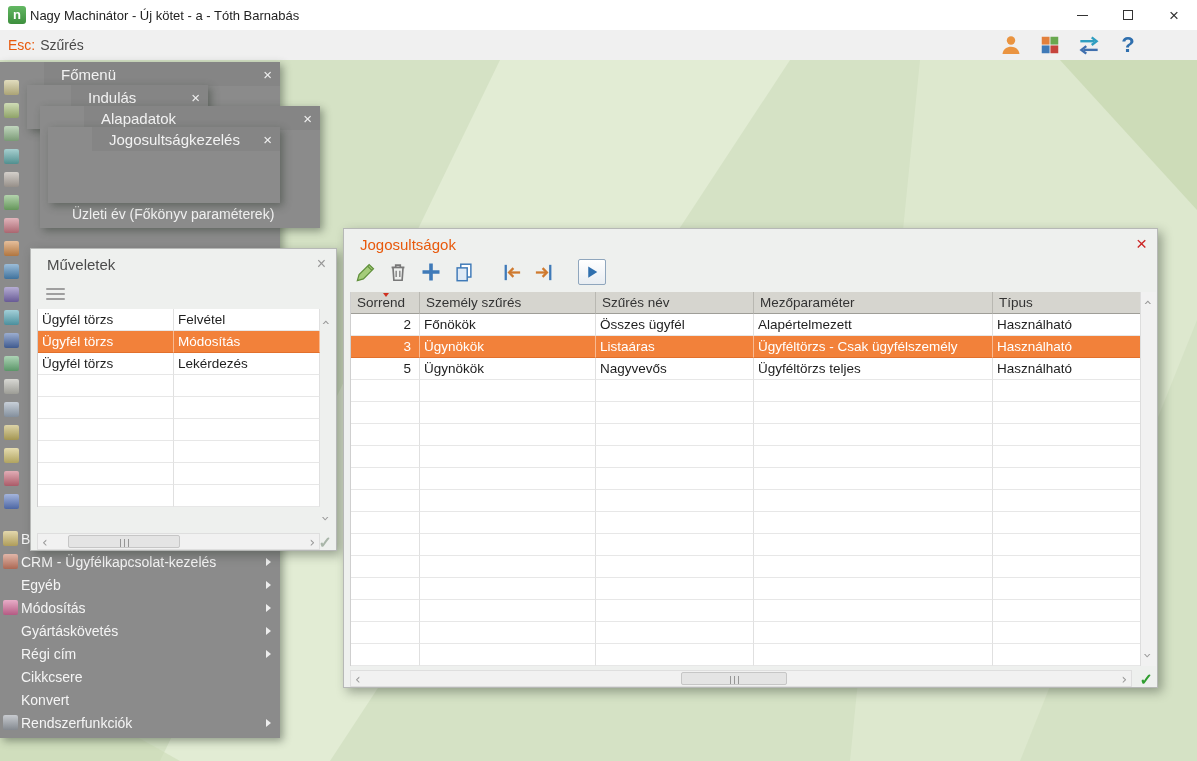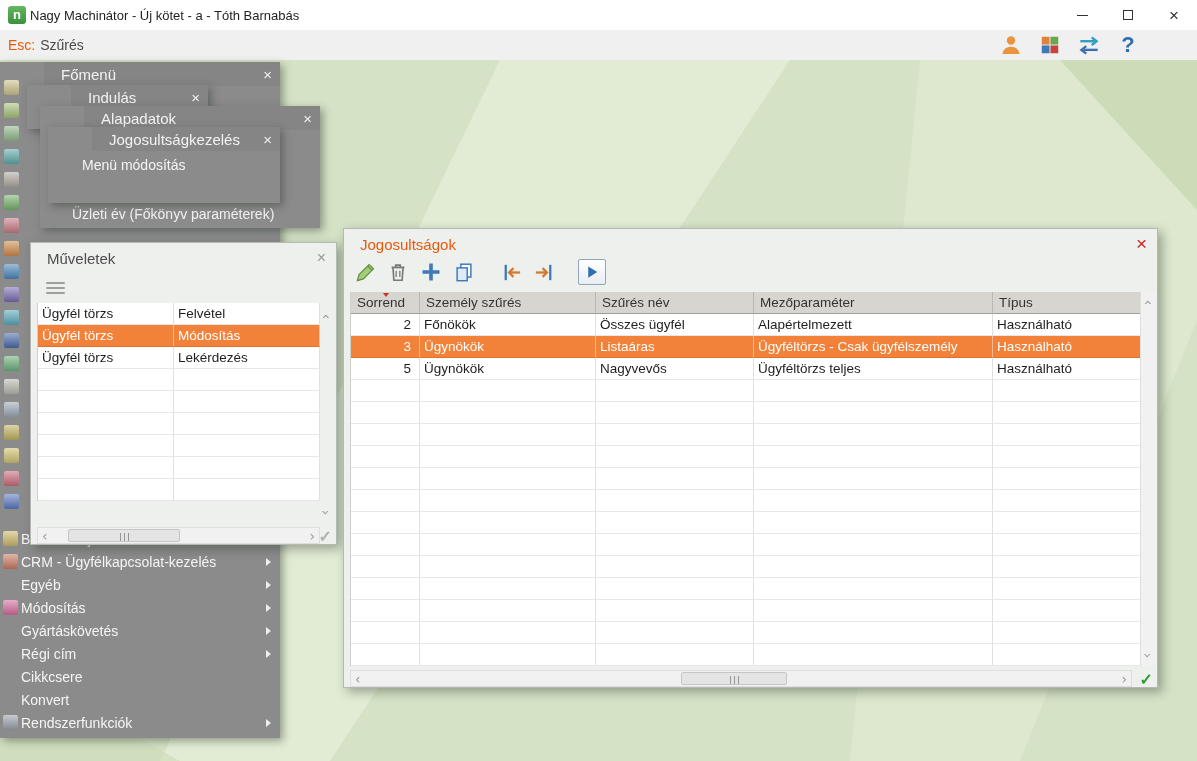--- a/index.html
+++ b/index.html
@@ -96,21 +96,21 @@
     display:flex; align-items:center; justify-content:center; }
   .grip i { display:inline-block; width:1px; height:8px; background:#969696; margin:0 1.5px; }
   .vscroll { position:absolute; width:16px; background:#f1f1f1; border-left:1px solid #ddd; }
   .vs-up { position:absolute; top:3px; left:4px; }
   .vs-down { position:absolute; bottom:3px; left:4px; }
   .check { position:absolute; font-size:16px; font-weight:bold; }
   .check.green { color:#2f9e2f; }
   .check.gray { color:#a9b6a9; }
 
   
-  .muveletek { left:30px; top:182px; width:307px; height:303px; }
+  .muveletek { left:30px; top:188px; width:307px; height:303px; }
   .hamburger { position:absolute; left:15px; top:36px; width:19px; }
   .hamburger i { display:block; height:2px; background:#9f9f9f; margin:3px 0; border-radius:1px; }
   .mtable { left:6px; top:60px; width:283px; }
   .m-vup { position:absolute; left:292px; top:66px; }
   .m-vdown { position:absolute; left:292px; top:262px; }
   .m-hscroll { left:6px; top:284px; width:283px; }
   .m-hthumb { left:30px; width:112px; }
   .m-check { right:4px; top:284px; }
 
   
@@ -313,21 +313,20 @@
       </div>
       <div class="alap-item">Üzleti év (Főkönyv paraméterek)</div>
     </div>
 
     <div class="panel jogkez">
       <div class="phead">
         <span>Jogosultságkezelés</span>
         <span class="px">×</span>
       </div>
       <div class="items">
-        <div class="pitem">Menü módosítás</div>
       </div>
     </div>
 
     <div class="win muveletek">
       <div class="wtitle">
         <span class="wtitle-text">Műveletek</span>
         <span class="wx">×</span>
       </div>
       <div class="hamburger">
           <i></i>

